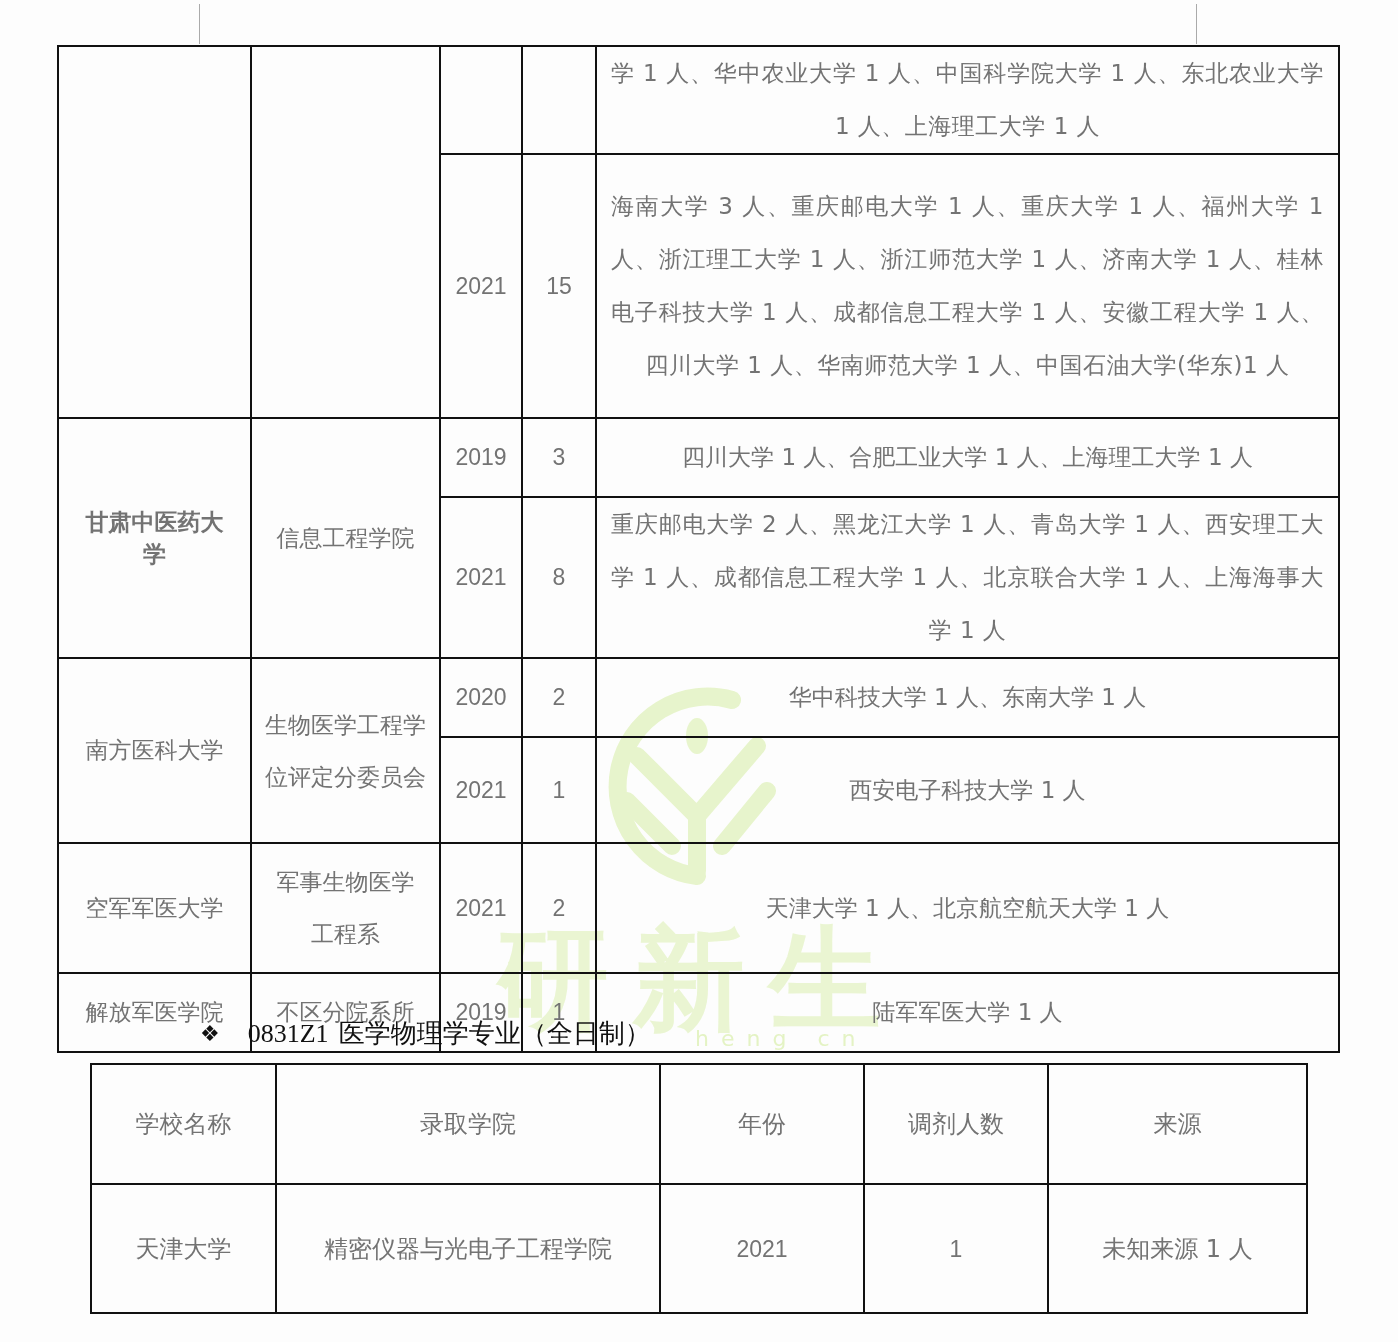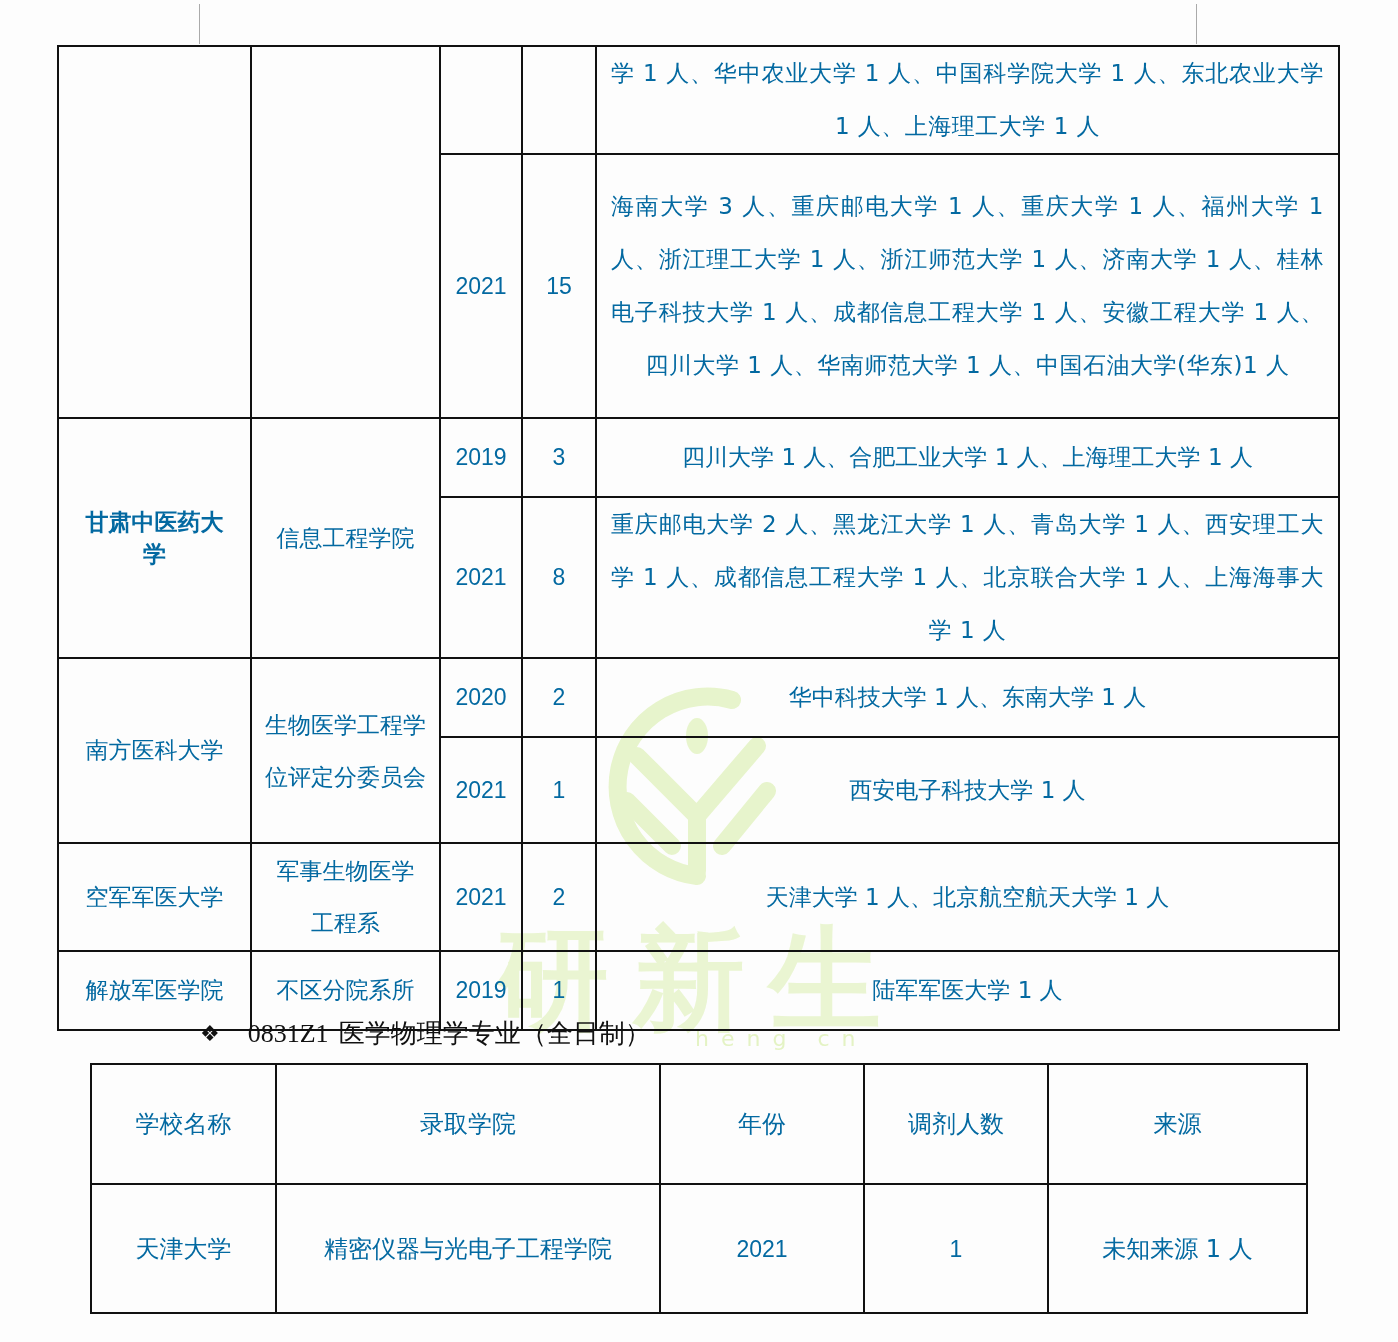--- a/index.html
+++ b/index.html
@@ -5,21 +5,21 @@
   html, body { margin: 0; padding: 0; }
   body {
     width: 1398px; height: 1342px; position: relative; overflow: hidden;
     background: #fdfdfd;
     font-family: "DejaVu Sans", "Liberation Sans", sans-serif;
     color: #111;
   }
   .margin-mark { position: absolute; top: 4px; width: 1px; height: 40px; background: #aaa; }
   .page-table {
     position: absolute; border-collapse: collapse; table-layout: fixed;
-    font-size: 23px; color: #0369a1;
+    font-size: 23px; color: #737373;
   }
   .page-table td {
     border: 2.5px solid #111; text-align: center; vertical-align: middle;
     padding: 12px 8px; line-height: 53px; background: transparent;
   }
   .page-table td.src { text-align: justify; text-align-last: center; padding: 0 14px; letter-spacing: 0.5px; }
   .num { font-family: "Liberation Sans", "DejaVu Sans", sans-serif; font-size: 23px; }
   #t1 { left: 57px; top: 45px; width: 1281px; }
   .section-heading {
     position: absolute; left: 200px; top: 1016px; font-size: 26px; color: #111;
@@ -92,21 +92,21 @@
       <td class="num">2</td>
       <td>华中科技大学 1 人、东南大学 1 人</td>
     </tr>
     <tr style="height:106px">
       <td class="num">2021</td>
       <td class="num">1</td>
       <td>西安电子科技大学 1 人</td>
     </tr>
     <tr style="height:106px">
       <td>空军军医大学</td>
-      <td style="line-height:52px; padding:1px 14px;margin-top:36px;">军事生物医学工程系</td>
+      <td style="line-height:52px; padding:12px 14px;margin-top:36px;">军事生物医学工程系</td>
       <td class="num">2021</td>
       <td class="num">2</td>
       <td>天津大学 1 人、北京航空航天大学 1 人</td>
     </tr>
     <tr style="height:54px">
       <td>解放军医学院</td>
       <td>不区分院系所</td>
       <td class="num">2019</td>
       <td class="num">1</td>
       <td>陆军军医大学 1 人</td>

